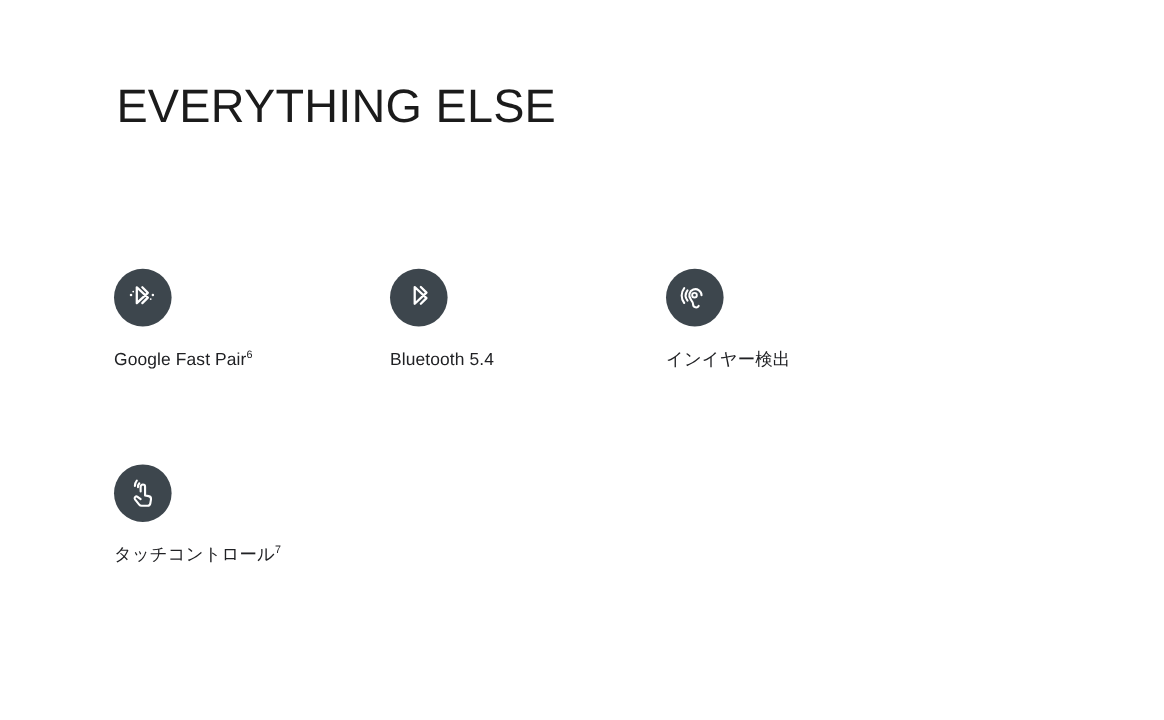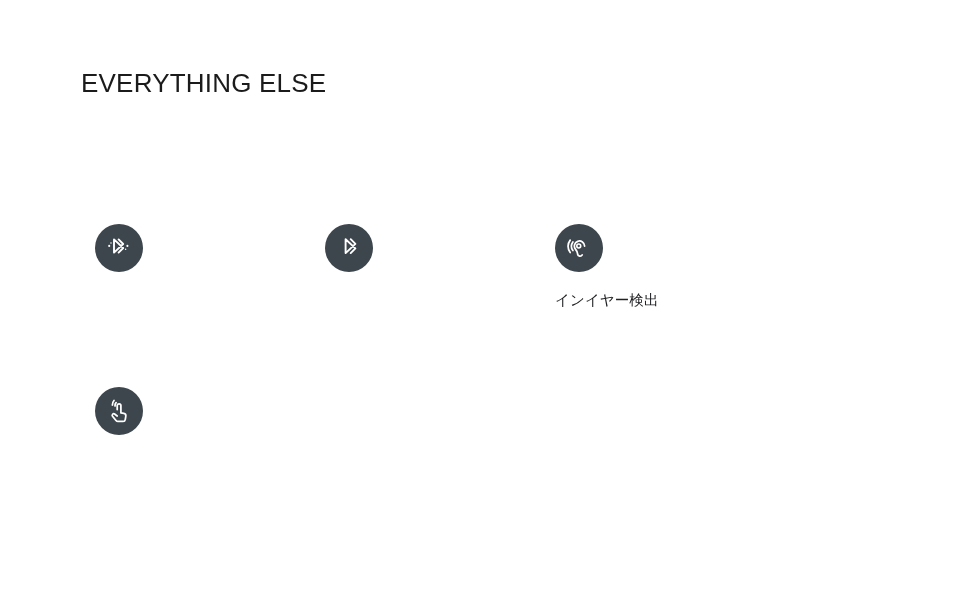--- a/index.html
+++ b/index.html
@@ -16,23 +16,23 @@
     position: relative;
   }
 
   .page {
     position: absolute;
     inset: 0;
   }
 
   .section-title {
     position: absolute;
-    left: 81px;
+    left: 97px;
     top: 68px;
-    font-size: 26px;
+    font-size: 39px;
     font-weight: 300;
     letter-spacing: 0.2px;
     color: #1b1b1b;
     white-space: nowrap;
   }
 
   .feature-grid {
     position: absolute;
     left: 95px;
     top: 224px;
@@ -102,31 +102,33 @@
               <path d="M13.6 5.4 L18.2 10 L9 18.6 L9 5.4 L18.2 14 L13.6 18.6"></path>
             </g>
             <g fill="#ffffff">
               <circle cx="4.2" cy="11.9" r="1.05"></circle>
               <circle cx="6.0" cy="9.0" r="0.75"></circle>
               <circle cx="22.4" cy="11.9" r="1.05"></circle>
               <circle cx="20.6" cy="15.2" r="0.75"></circle>
             </g>
           </svg>
         </div>
+        <div class="feature-label"><span>Google Fast Pair</span><sup>6</sup></div>
       </div>
 
 
       <div class="feature-item">
         <div class="icon-circle">
           <svg width="28" height="28" viewBox="0 0 28 28" aria-hidden="true">
             <g fill="none" stroke="#ffffff" stroke-width="1.9" stroke-linecap="round" stroke-linejoin="round">
               <path d="M15.7 5.2 L20.4 9.9 L10.6 19.1 L10.6 5.2 L20.4 14.4 L15.7 19.1"></path>
             </g>
           </svg>
         </div>
+        <div class="feature-label"><span>Bluetooth 5.4</span><sup></sup></div>
       </div>
 
       <div class="feature-item">
         <div class="icon-circle">
           <svg width="28" height="28" viewBox="0 0 28 28" aria-hidden="true">
             <g fill="none" stroke="#ffffff" stroke-width="1.75" stroke-linecap="round" stroke-linejoin="round">
               <path d="M19.6 12.1 a5.1 5.1 0 1 0 -9.0 3.3 c1.5 1.9 2.0 2.6 2.0 4.4 a2.45 2.45 0 0 0 4.6 1.1"></path>
               <path d="M15.7 12.0 a1.95 1.95 0 1 1 -3.9 0 a1.95 1.95 0 0 1 3.9 0" stroke-width="1.6"></path>
               <path d="M7.9 8.0 a7.3 7.3 0 0 0 0 8.6"></path>
               <path d="M5.2 6.1 a10.0 10.0 0 0 0 0 12.4"></path>
@@ -144,19 +146,20 @@
       <div class="feature-item">
         <div class="icon-circle">
           <svg width="28" height="28" viewBox="0 0 28 28" aria-hidden="true">
             <g fill="none" stroke="#ffffff" stroke-width="1.75" stroke-linecap="round" stroke-linejoin="round">
               <path d="M12.2 12.6 l0 -4.0 a1.85 1.85 0 0 1 3.7 0 l0 7.3 l2.9 0.55 a2.5 2.5 0 0 1 2.0 2.9 l-0.55 3.2 a2.3 2.3 0 0 1 -2.25 1.9 l-5.0 0 a2.6 2.6 0 0 1 -2.0 -0.95 l-3.5 -4.3 a1.55 1.55 0 0 1 2.1 -2.2 l2.6 2.0"></path>
               <path d="M10.0 9.0 a4.3 4.3 0 0 1 1.1 -3.3"></path>
               <path d="M7.4 8.0 a6.6 6.6 0 0 1 1.6 -4.5"></path>
             </g>
           </svg>
         </div>
+        <div class="feature-label"><span>タッチコントロール</span><sup>7</sup></div>
       </div>
 
     </div>
 
   </div>
 
 </div>
 
 </body></html>

